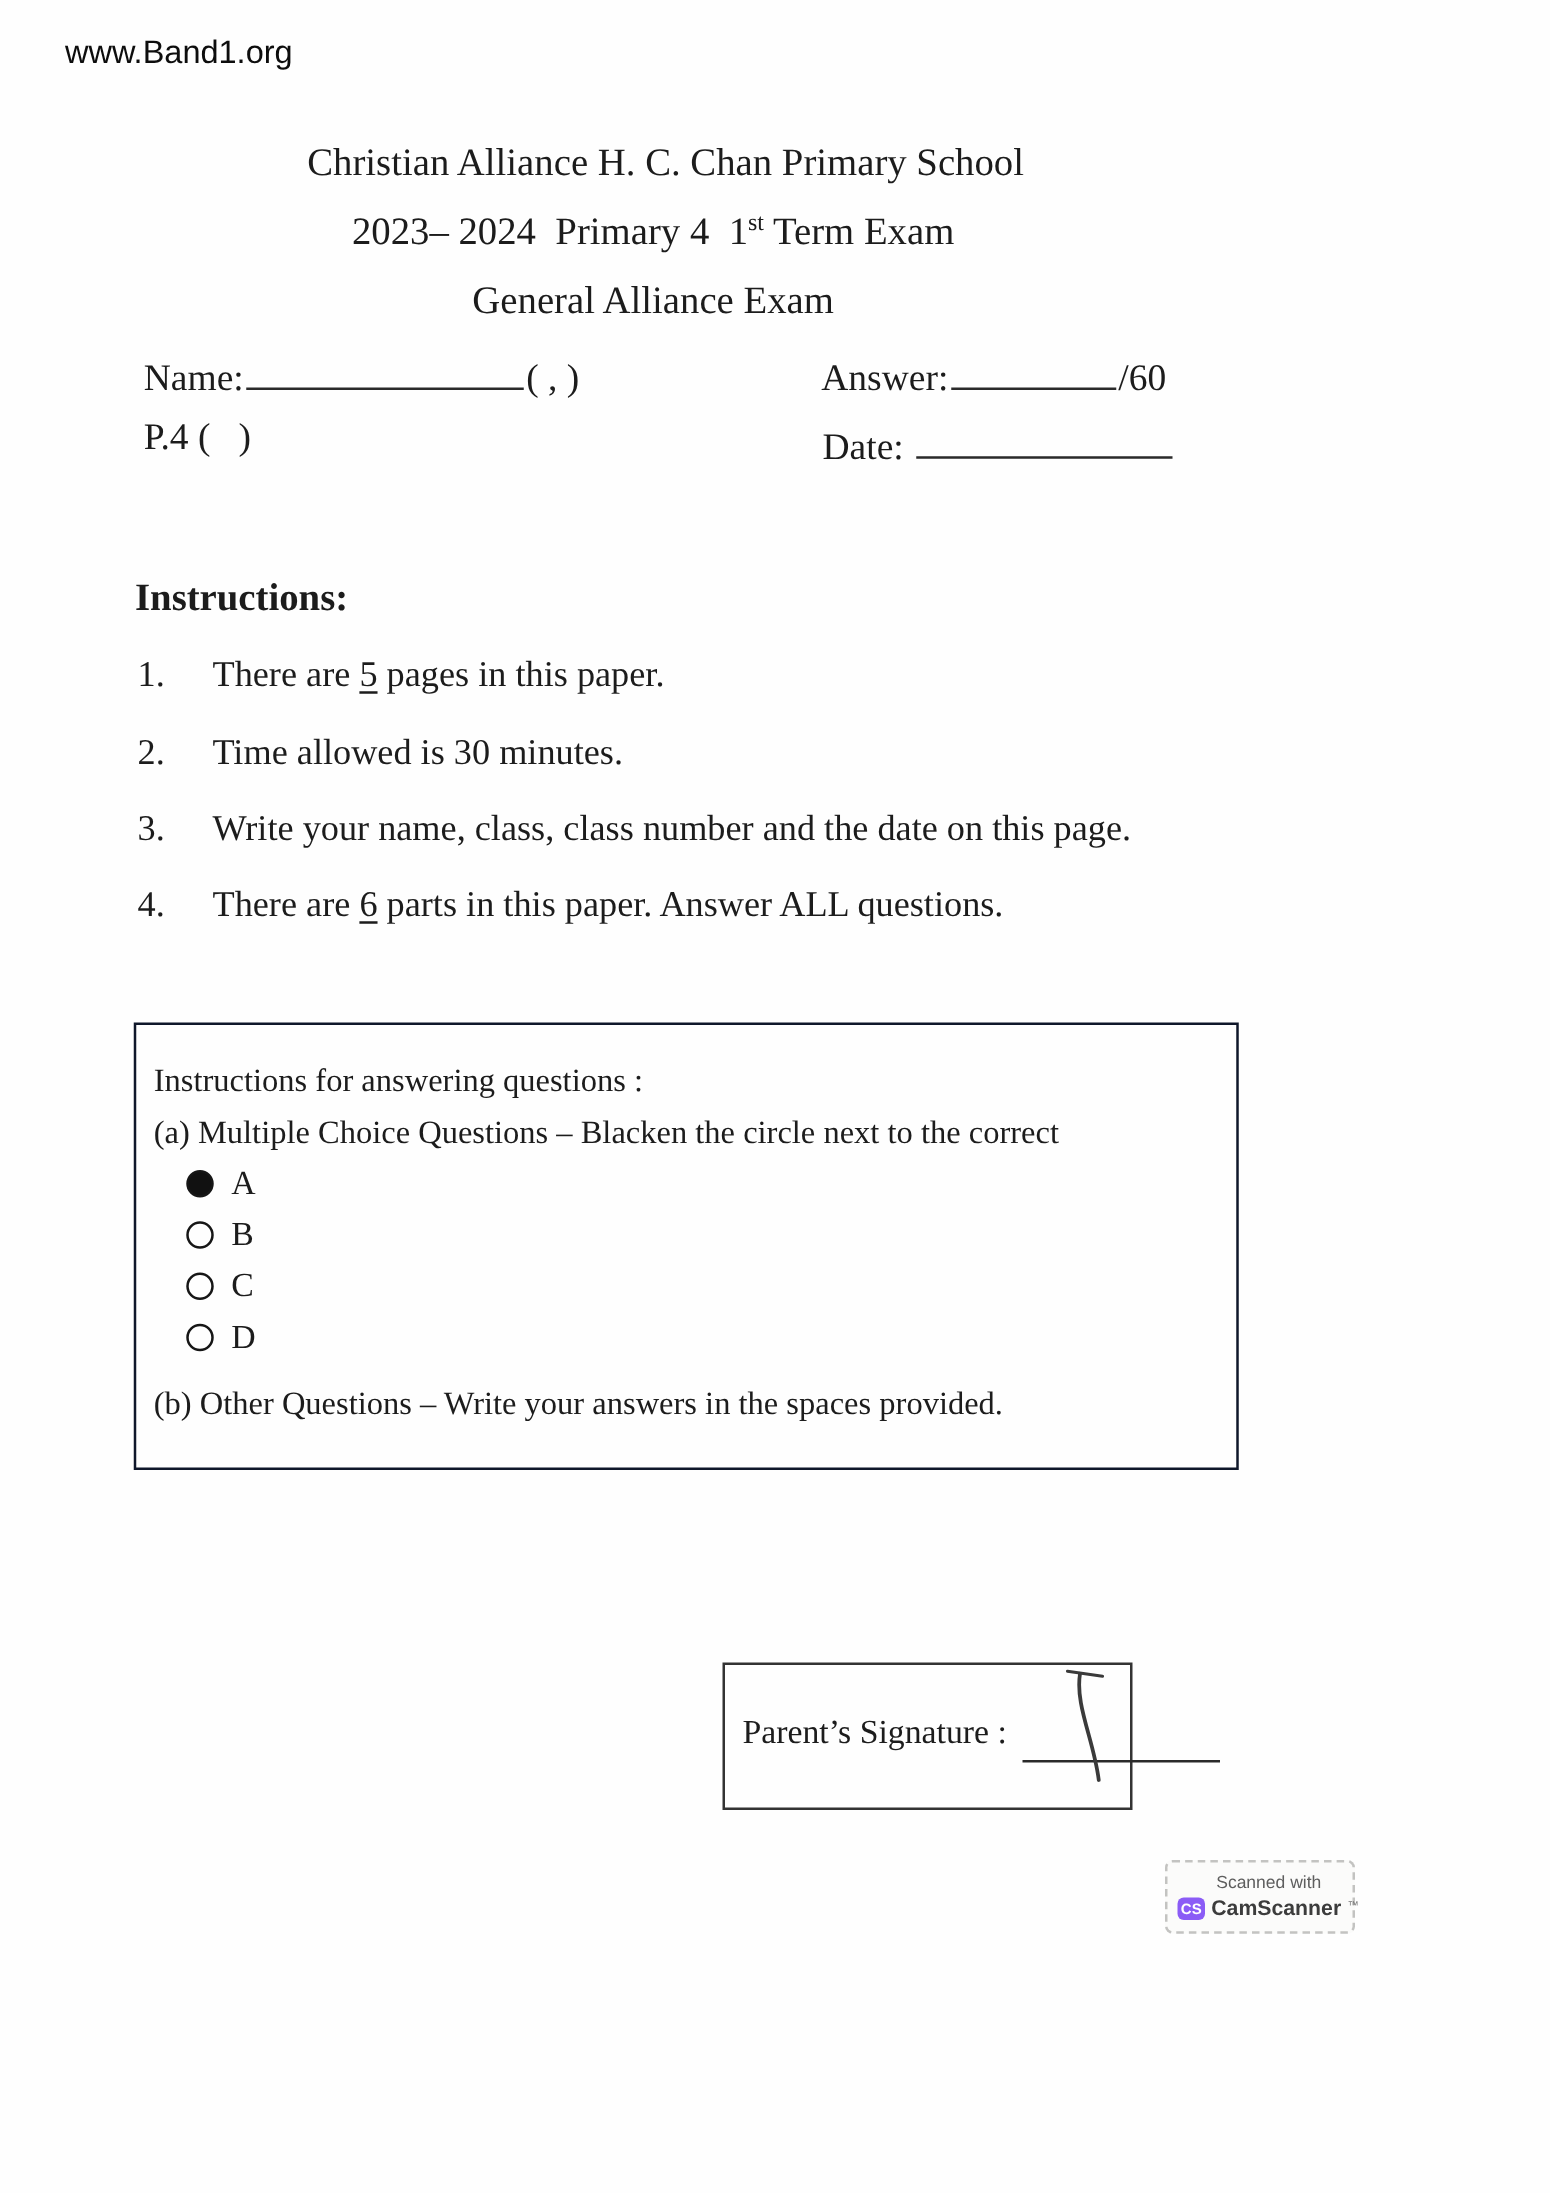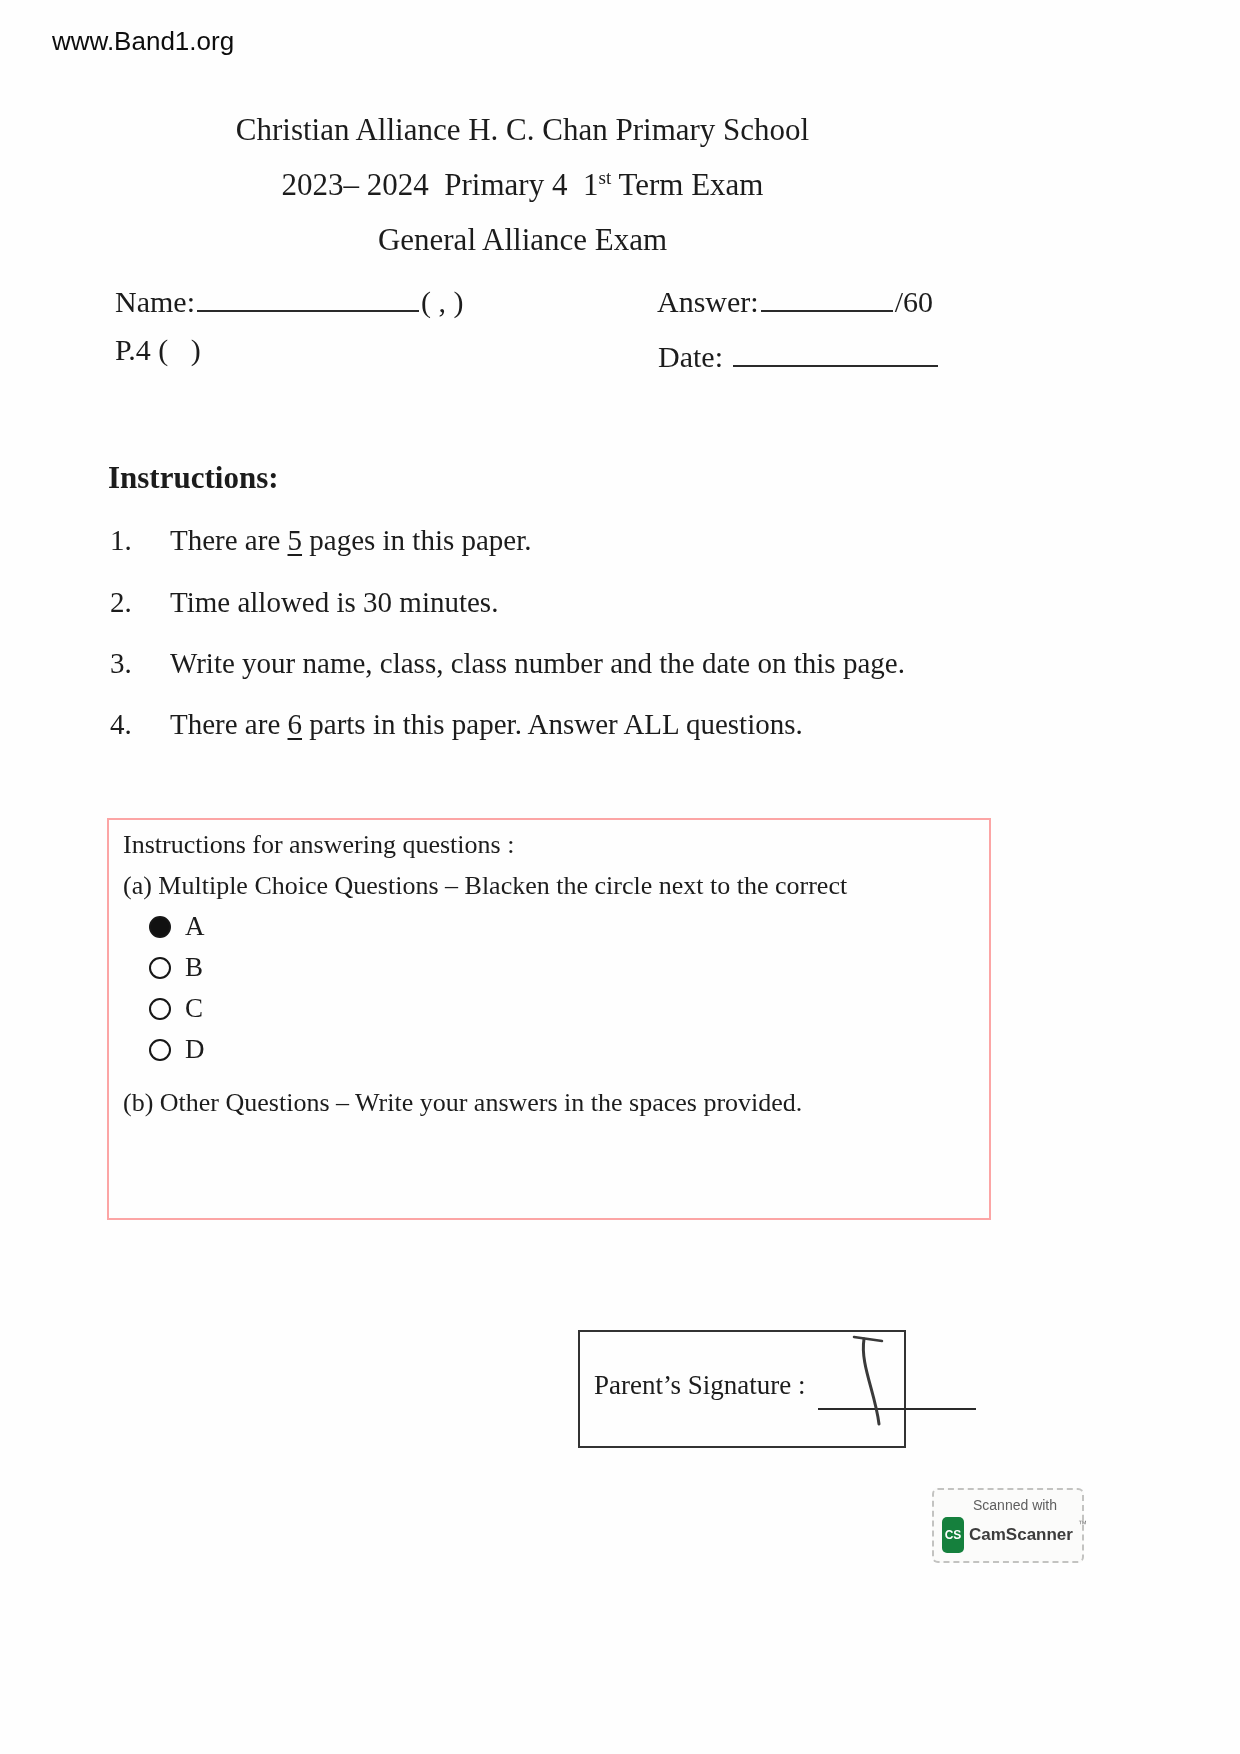--- a/index.html
+++ b/index.html
@@ -18,21 +18,21 @@
   .watermark {
     position:absolute; left:52px; top:26px;
     font-family:"Liberation Sans","DejaVu Sans",sans-serif;
     font-size:26px; color:#0d0d0d;
   }
 
   .center-line {
     position:absolute; left:0; width:1045px;
     text-align:center; font-size:31px;
   }
-  .school-title { top:112px; }
+  .school-title { top:112px;margin-left:10px; }
   .term-line   { top:167px; }
   .exam-title  { top:222px; }
   sup.st { font-size:0.62em; vertical-align:super; }
 
   .field-row { position:absolute; font-size:30px; height:44px; }
   .row1 { top:278px; }
   .row2 { top:333px; }
   .grp-left  { left:115px; }
   .grp-right-marks { left:657px; }
   .grp-right-date  { left:658px; }
@@ -52,23 +52,23 @@
     font-size:31px; font-weight:bold;
   }
   .inst-row { position:absolute; left:0; width:1140px; font-size:29px; }
   .inst-num  { position:absolute; left:110px; }
   .inst-text { position:absolute; left:170px; white-space:nowrap; }
   .i1 { top:524px; } .i2 { top:586px; } .i3 { top:647px; } .i4 { top:708px; }
   .u { text-decoration:underline; text-underline-offset:4px; }
 
   .answer-box {
     position:absolute; left:107px; top:818px;
-    width:884px; height:402px;
-    border:2px solid #fca5a5;
-    padding:4px 14px;
+    width:884px; height:358px;
+    border:2px solid #0f172a;
+    padding:24px 14px;
     font-size:26px;
   }
   .ab-line { line-height:41px; white-space:nowrap; }
   .ab-indent { margin-left:26px; }
   .opt-row {
     margin-left:26px;
     height:41px;
     display:flex; align-items:center; gap:14px;
   }
   .opt-circle {
@@ -104,22 +104,22 @@
     padding:7px 8px 8px 8px;
     font-family:"Liberation Sans","DejaVu Sans",sans-serif;
   }
   .badge-top {
     font-size:14px; color:#5e5e5e;
     text-align:center; padding-left:14px;
     margin-bottom:4px;
   }
   .badge-bottom { display:flex; align-items:center; gap:5px; }
   .cs-icon {
-    width:22px; height:36px;
-    background:#15803d;
+    width:22px; height:18px;
+    background:#8b5cf6;
     border-radius:5px;
     color:#fff; font-weight:bold; font-size:12px;
     display:flex; align-items:center; justify-content:center;
     flex:0 0 auto;
   }
   .cs-brand { font-size:17px; font-weight:700; color:#3c3c3c; }
   .cs-tm { font-size:9px; color:#777; align-self:flex-start; margin-top:2px; }
 </style>
 </head>
 <body>

